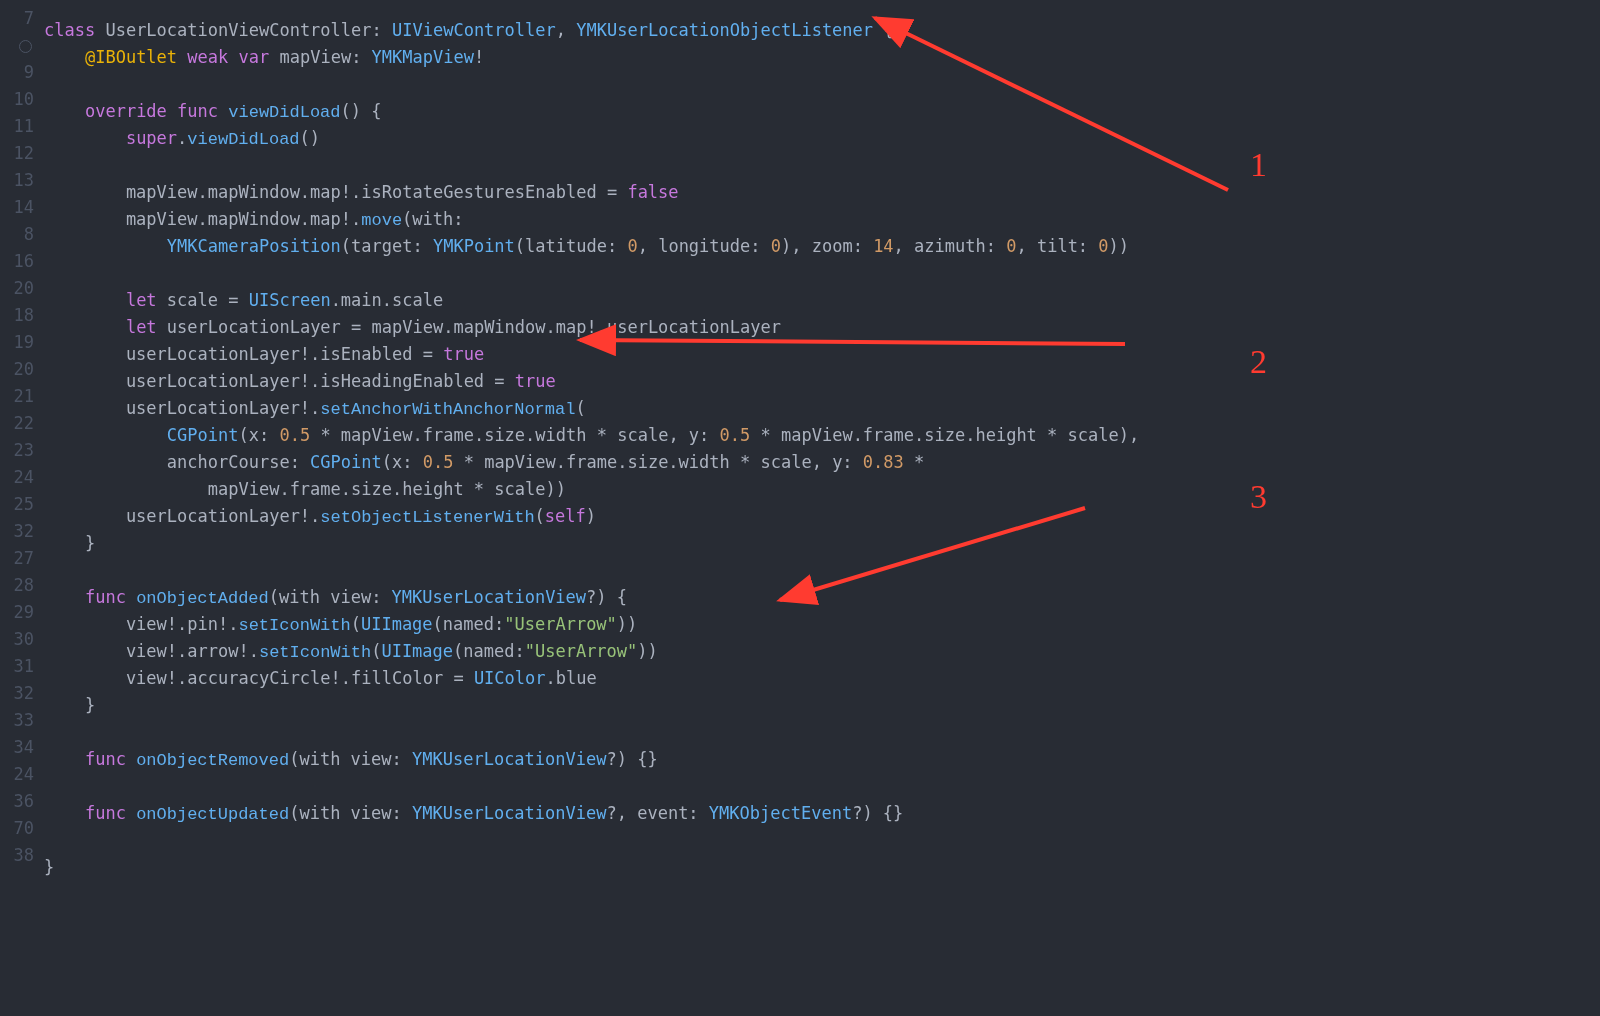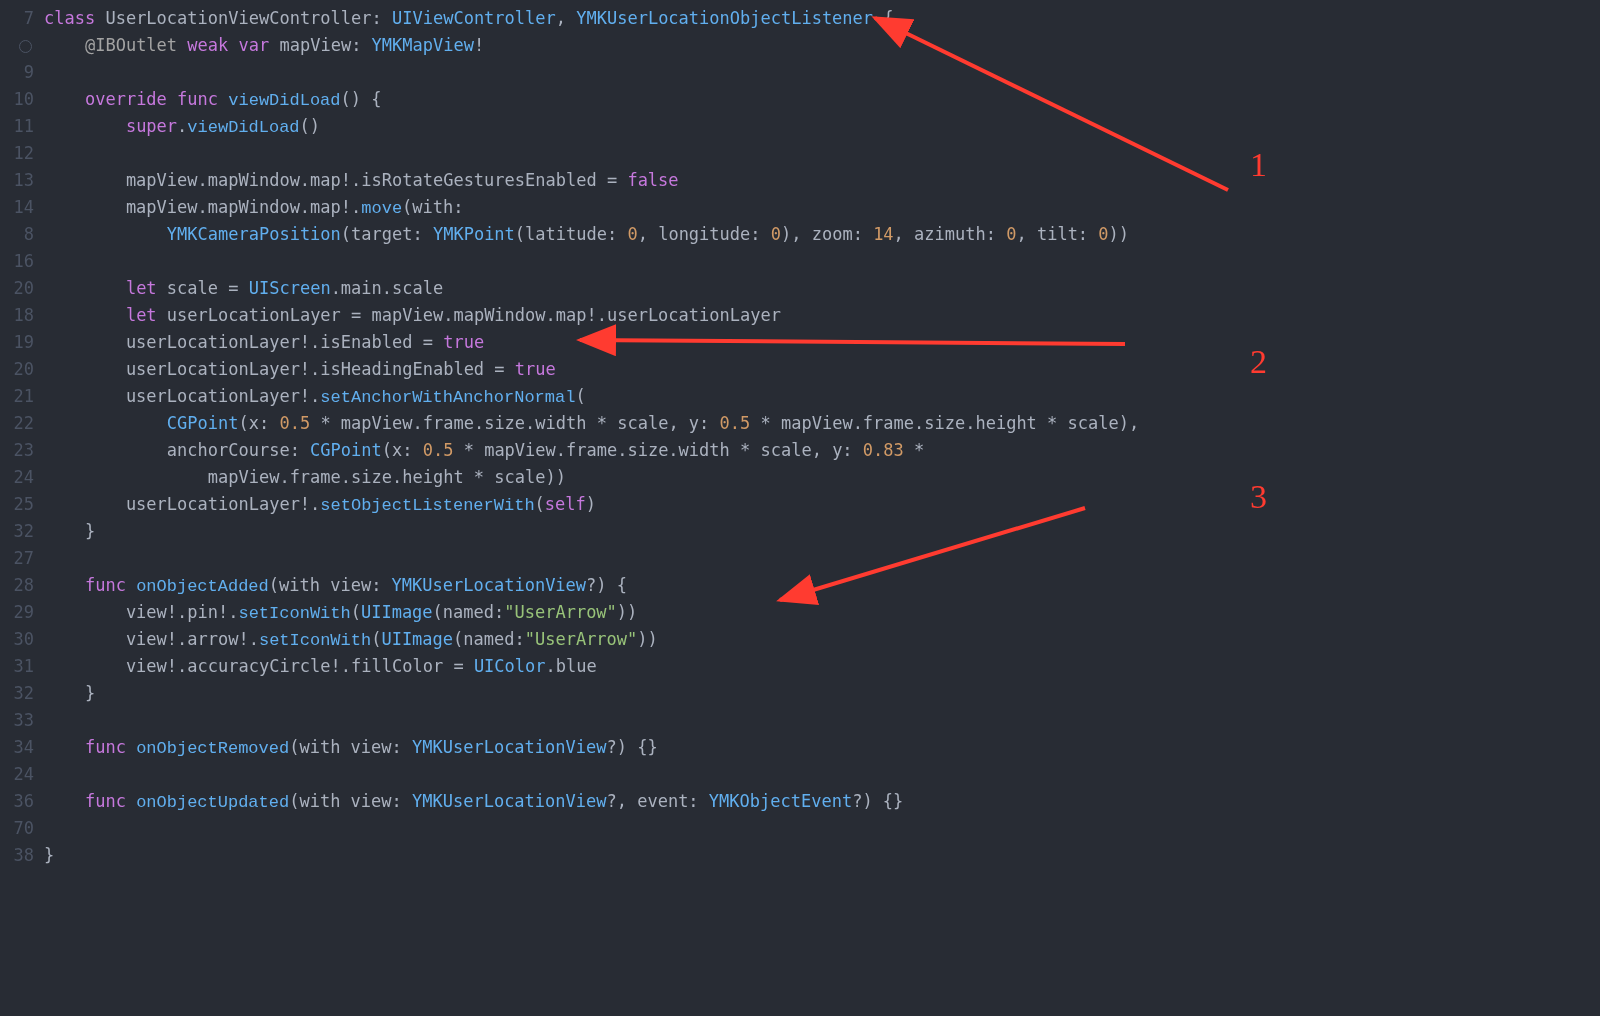--- a/index.html
+++ b/index.html
@@ -37,30 +37,30 @@
     display: inline-block;
     width: 13px;
     height: 13px;
     border: 1.5px solid #4b5363;
     border-radius: 50%;
     margin-right: 2px;
     vertical-align: middle;
   }
   .code {
     flex: 1;
-    padding-top: 5px;
+    padding-top: 17px;
     white-space: pre;
     color: #abb2bf;
   }
   .code .line {
     height: 27px;
     line-height: 27px;
   }
   .kw   { color: #c678dd; } 
-  .attr { color: #a3a3a3; } 
+  .attr { color: #eab308; } 
   .type { color: #61afef; } 
   .fncall { color: #61afef; font-family: Liberation Mono, monospace; }
   .num  { color: #d19a66; }
   .str  { color: #98c379; } 
   .plain { color: #abb2bf; }
 
   .annotations {
     position: absolute;
     top: 0;
     left: 0;

